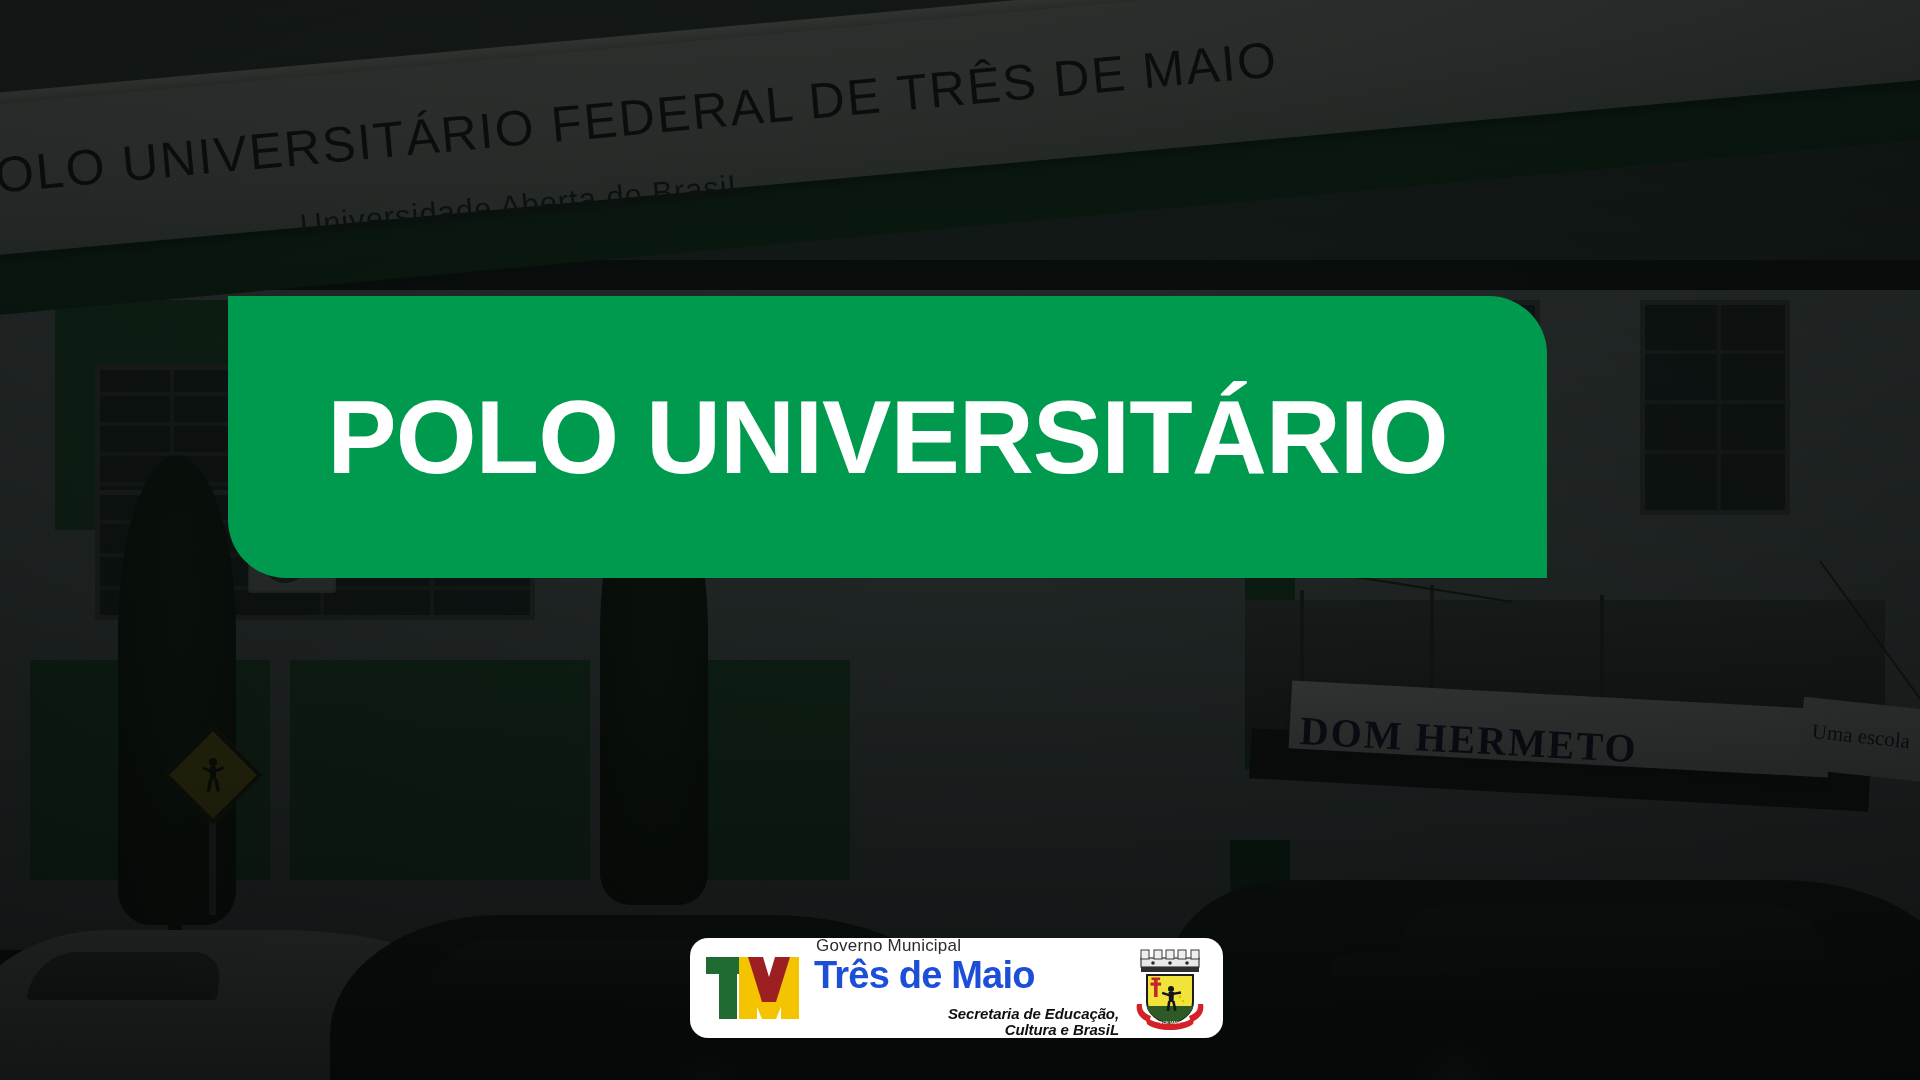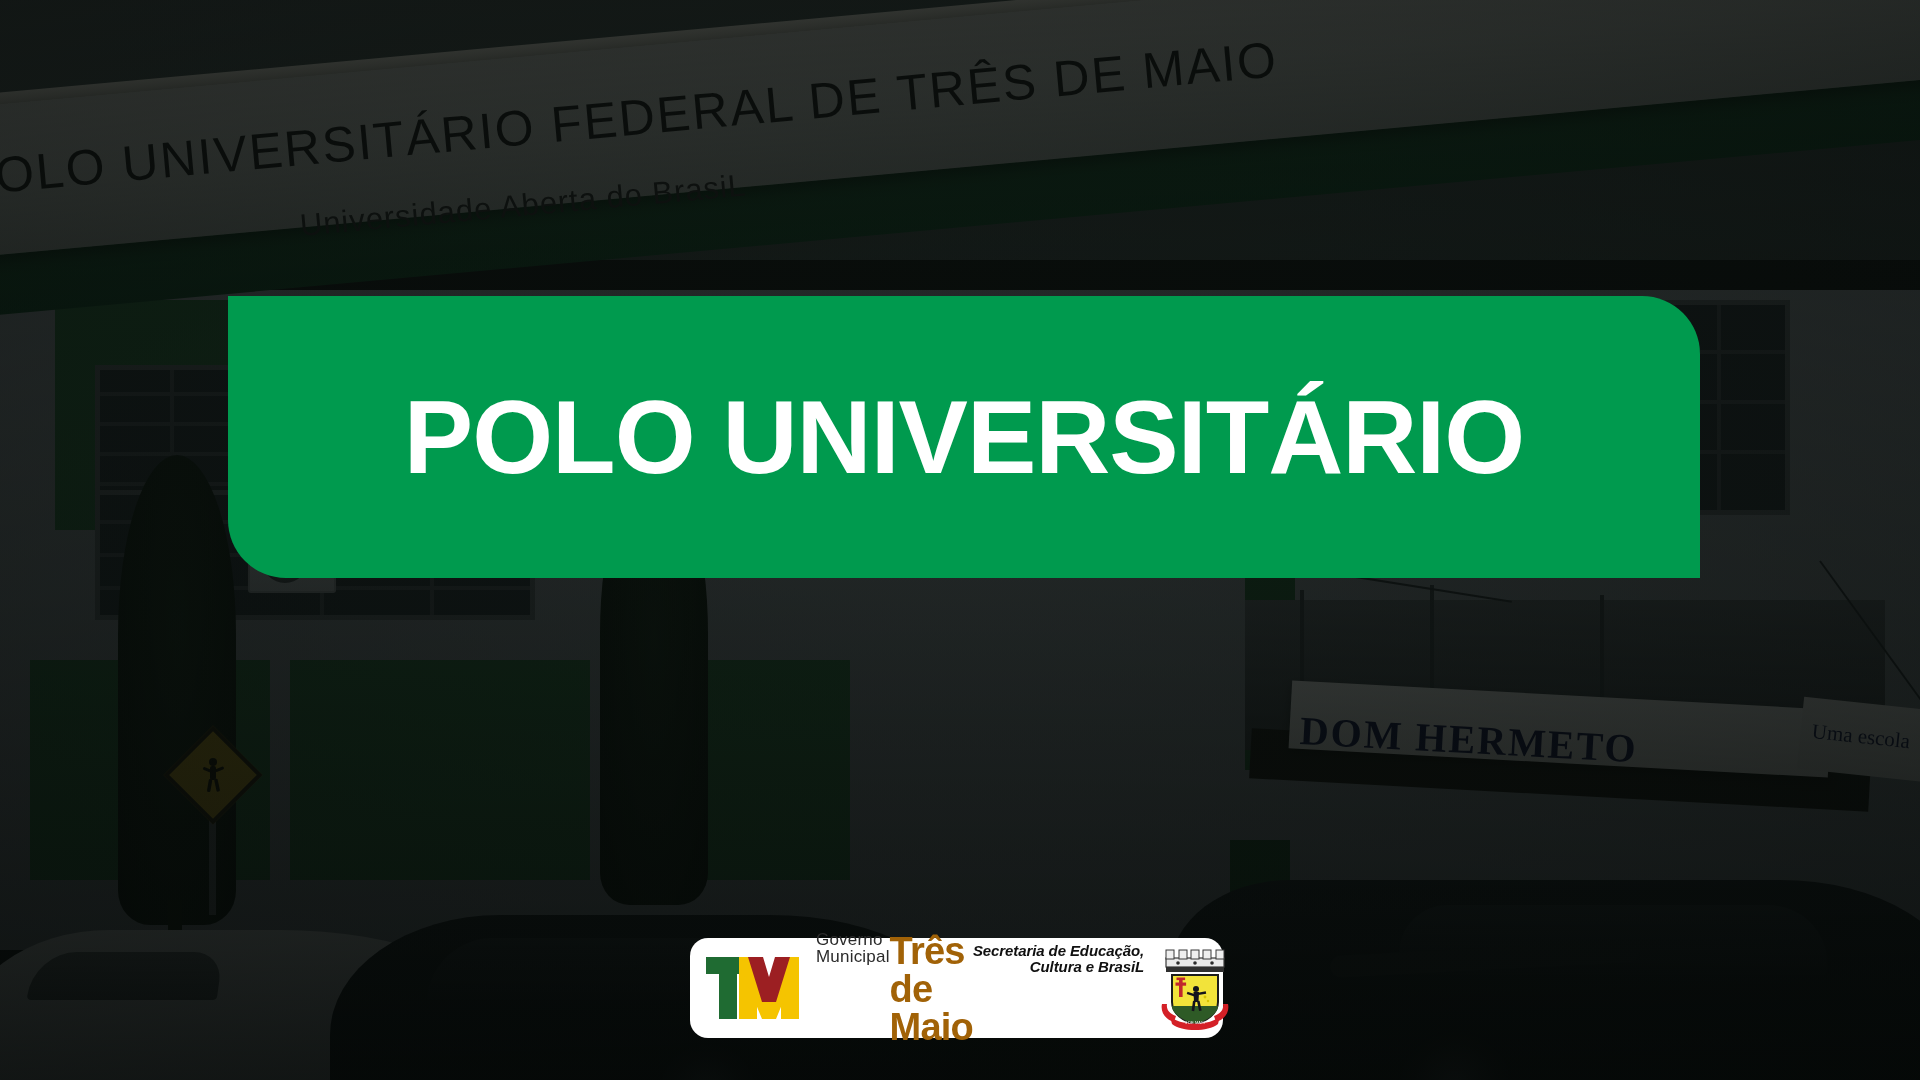--- a/index.html
+++ b/index.html
@@ -226,21 +226,21 @@
       radial-gradient(ellipse 120% 90% at 50% 45%, rgba(6,10,8,.52) 0%, rgba(4,7,6,.78) 100%);
   }
   .photo-tint {
     position:absolute; inset:0;
     background:linear-gradient(180deg, rgba(10,16,12,.45) 0%, rgba(6,12,9,.55) 55%, rgba(4,8,6,.70) 100%);
   }
 
   
   .green-banner {
     position:absolute;
-    left:228px; top:296px; width:1472px; height:282px;
+    left:228px; top:296px; width:1319px; height:282px;
     background:#009a4e;
     border-radius:0 58px 0 58px;
     display:flex; flex-direction:row;
     align-items:center; justify-content:center;
     text-align:center;
   }
   .banner-line {
     color:#ffffff;
     font-family:"Liberation Sans", sans-serif;
     font-weight:bold;
@@ -274,27 +274,27 @@
   .logo-bar {
     position:absolute;
     left:690px; top:938px; width:533px; height:100px;
     background:#ffffff;
     border-radius:18px;
     display:flex; align-items:center;
     padding:0 14px 0 16px;
     gap:12px;
   }
   .tm-mark { width:96px; height:62px; flex:0 0 auto; }
-  .gov-block { flex:1 1 auto; display:flex; flex-direction:row; justify-content:center; }
+  .gov-block { flex:1 1 auto; display:flex; flex-direction:column; justify-content:center; }
   .gov-top {
     font-size:17px; color:#2b2b2b; font-weight:400; letter-spacing:.2px;
     line-height:1.05; margin-left:2px;
   }
   .gov-mid {
-    font-size:38px; color:#a16207; font-weight:bold; letter-spacing:-.8px;
+    font-size:38px; color:#1d4ed8; font-weight:bold; letter-spacing:-.8px;
     line-height:1.0; margin-top:1px;
   }
   .gov-sub {
     font-size:15px; color:#101010; font-weight:bold; font-style:italic;
     line-height:1.12; text-align:right; margin-top:12px; letter-spacing:-.1px;
   }
   .brasao { width:78px; height:88px; flex:0 0 auto; }
 
   
   .nowrap { white-space:nowrap; }

